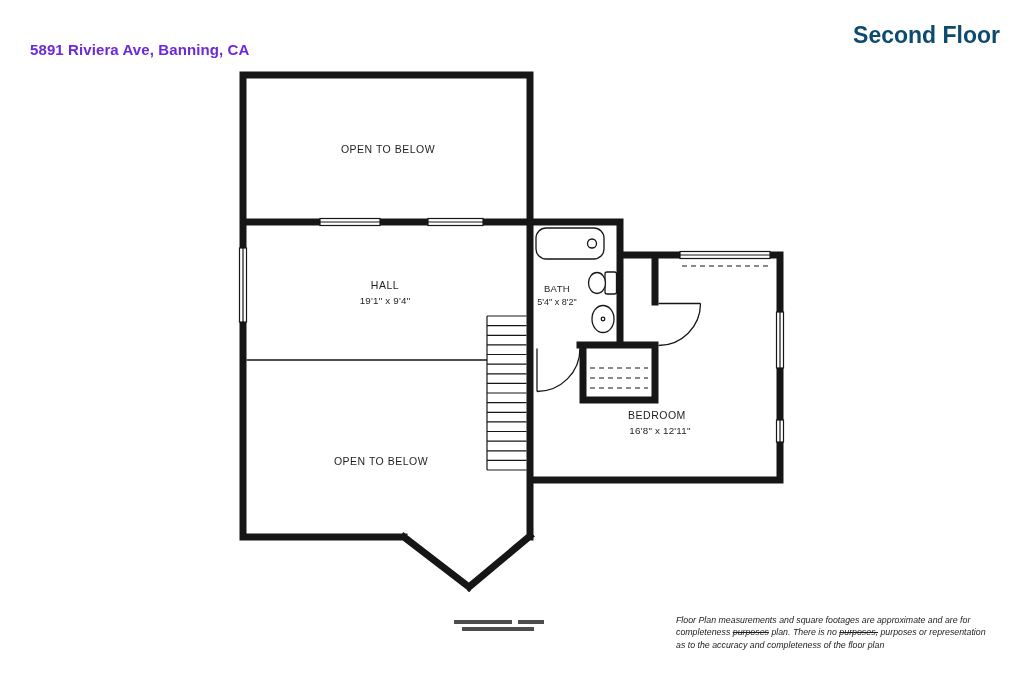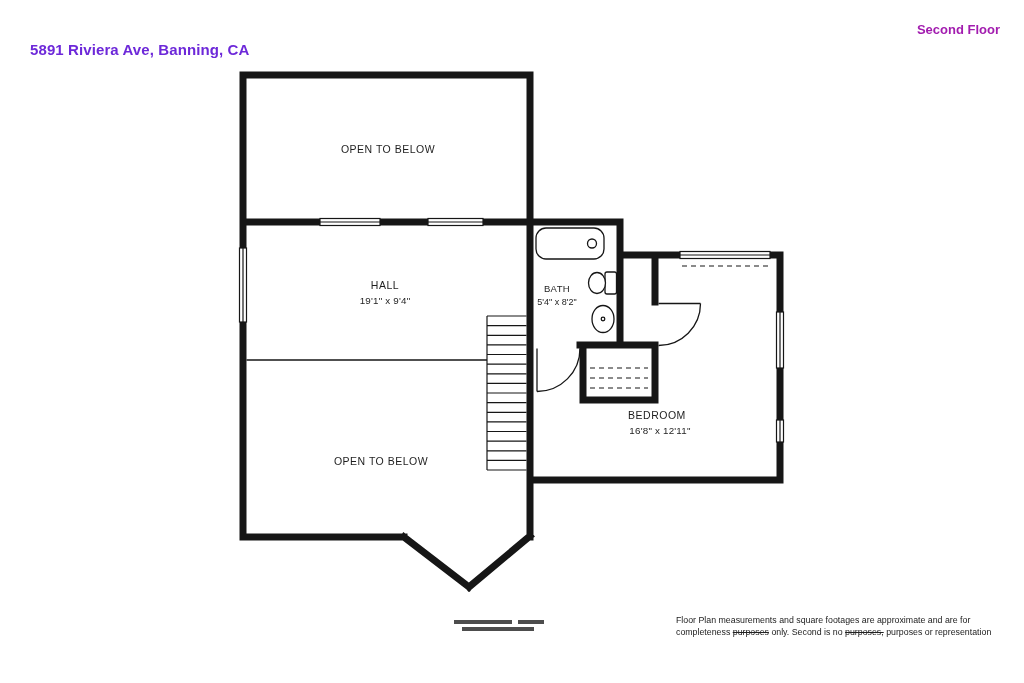--- a/index.html
+++ b/index.html
@@ -6,31 +6,31 @@
   .page {
     position:relative; width:1024px; height:683px; background:#fff;
     overflow:hidden; font-family:"Liberation Sans", sans-serif;
   }
   .address {
     position:absolute; left:30px; top:41px;
     font-size:15px; font-weight:bold; color:#6d28d9; letter-spacing:.1px;
   }
   .floor-title {
     position:absolute; right:24px; top:22px;
-    font-size:13px; font-weight:bold; color:#a21caf;
+    font-size:23px; font-weight:bold; color:#0c4a6e;
   }
   .plan-svg { position:absolute; left:0; top:0; }
   .plan-svg text { font-family:"Liberation Sans", sans-serif; fill:#1e1e1e; }
   .room-name  { font-size:10.5px; letter-spacing:.5px; }
   .room-dims  { font-size:9.8px;  letter-spacing:.2px; }
   .room-name-sm { font-size:9.5px; letter-spacing:.4px; }
   .room-dims-sm { font-size:9px; }
   .disclaimer {
     position:absolute; left:676px; top:614px; width:340px;
-    font-size:8.8px; line-height:1.42; color:#222;
+    font-size:8.8px; line-height:1.42; color:#222;font-style:italic;
   }
   .dline { white-space:pre-wrap; }
   .struck { text-decoration:line-through; }
   .clipped { position:absolute; left:452px; top:618px; width:100px; height:16px; }
   .bar { position:absolute; background:#2e2e2e; height:4px; opacity:.85; }
   .b1 { left:2px;  top:2px; width:58px; }
   .b2 { left:66px; top:2px; width:26px; }
   .b3 { left:10px; top:9px; width:72px; }
 </style>
 </head>
@@ -147,16 +147,17 @@
   </svg>
 
   <div class="clipped">
     <span class="bar b1"></span>
     <span class="bar b2"></span>
     <span class="bar b3"></span>
   </div>
 
   <div class="disclaimer">
     <div class="dline">Floor Plan measurements and square footages are approximate and are for</div>
-    <div class="dline"><span>completeness </span><span class="struck">purposes</span><span> only. Second is no </span><span class="struck">purposes,</span><span> purposes or representation</span></div>
+    <div class="dline"><span>completeness </span><span class="struck">purposes</span><span> plan. There is no </span><span class="struck">purposes,</span><span> purposes or representation</span></div>
+    <div class="dline">as to the accuracy and completeness of the floor plan</div>
   </div>
 
 </div>
 
 </body></html>

